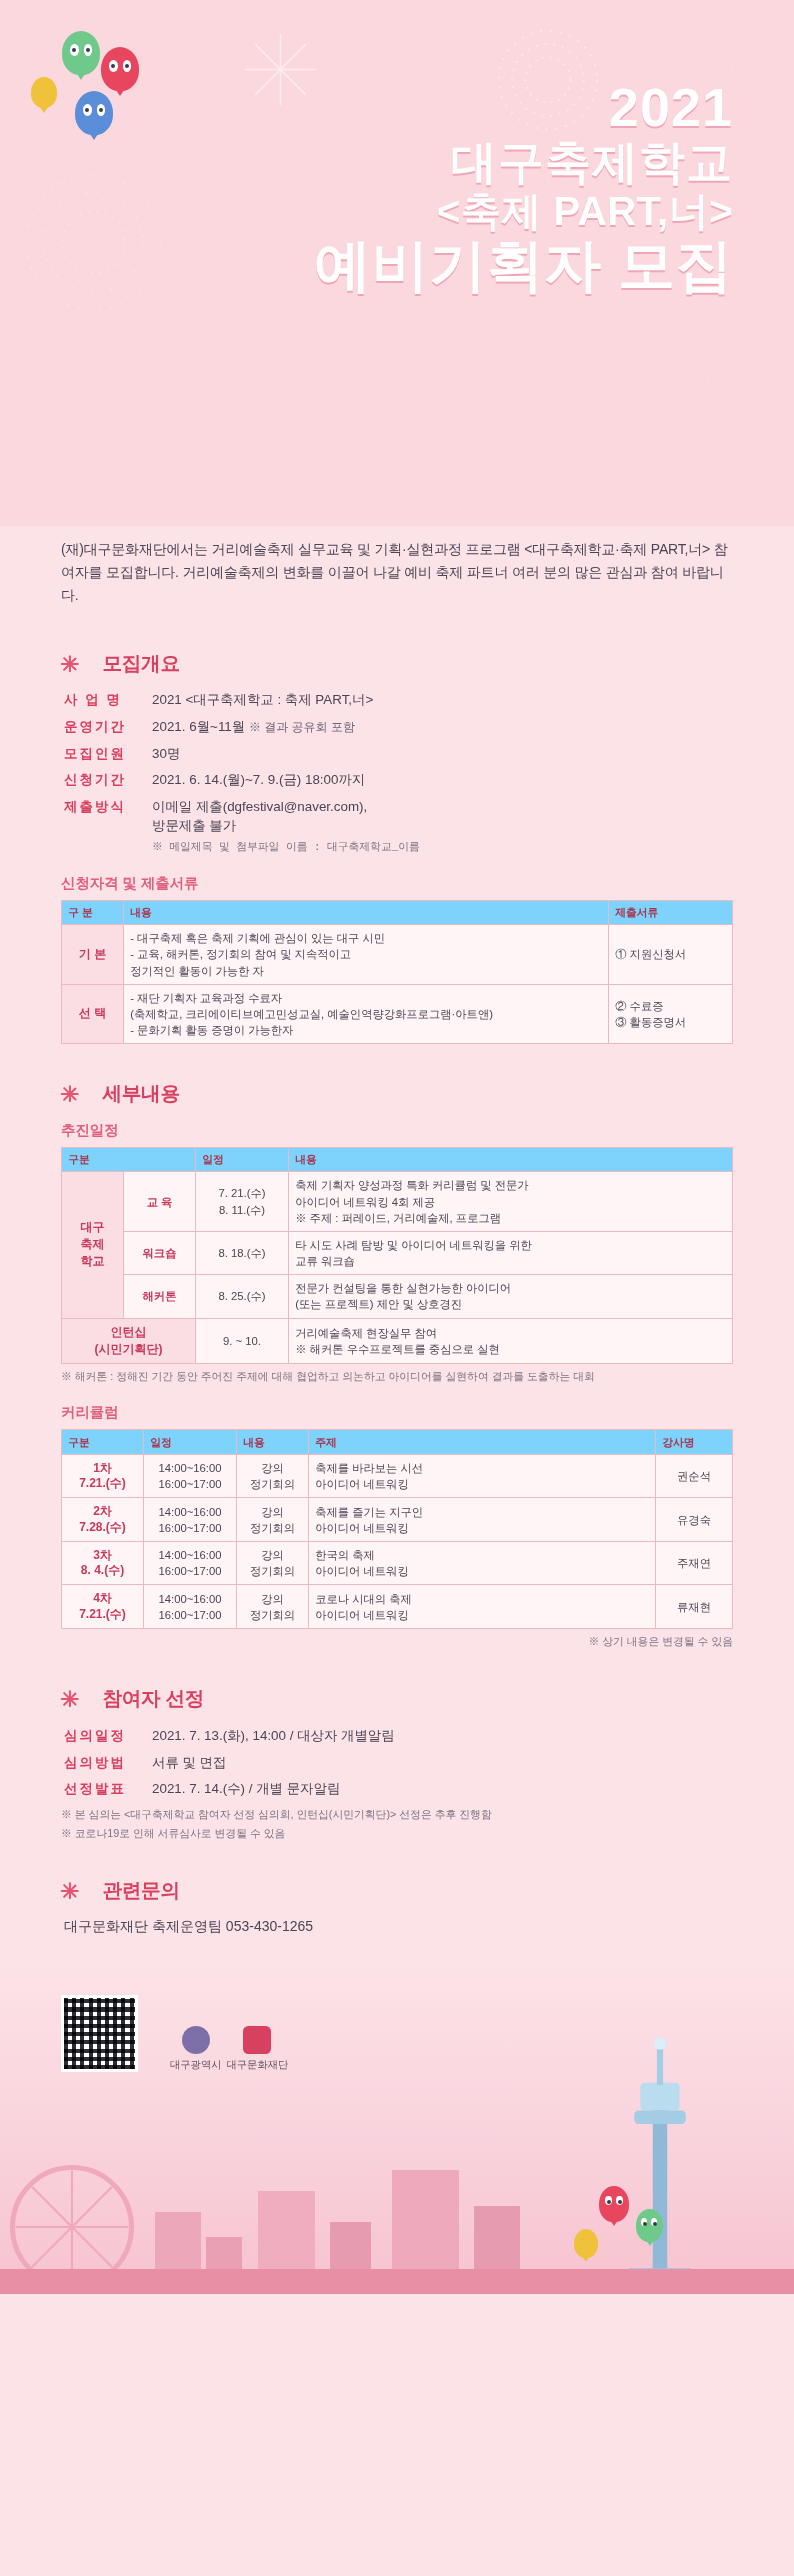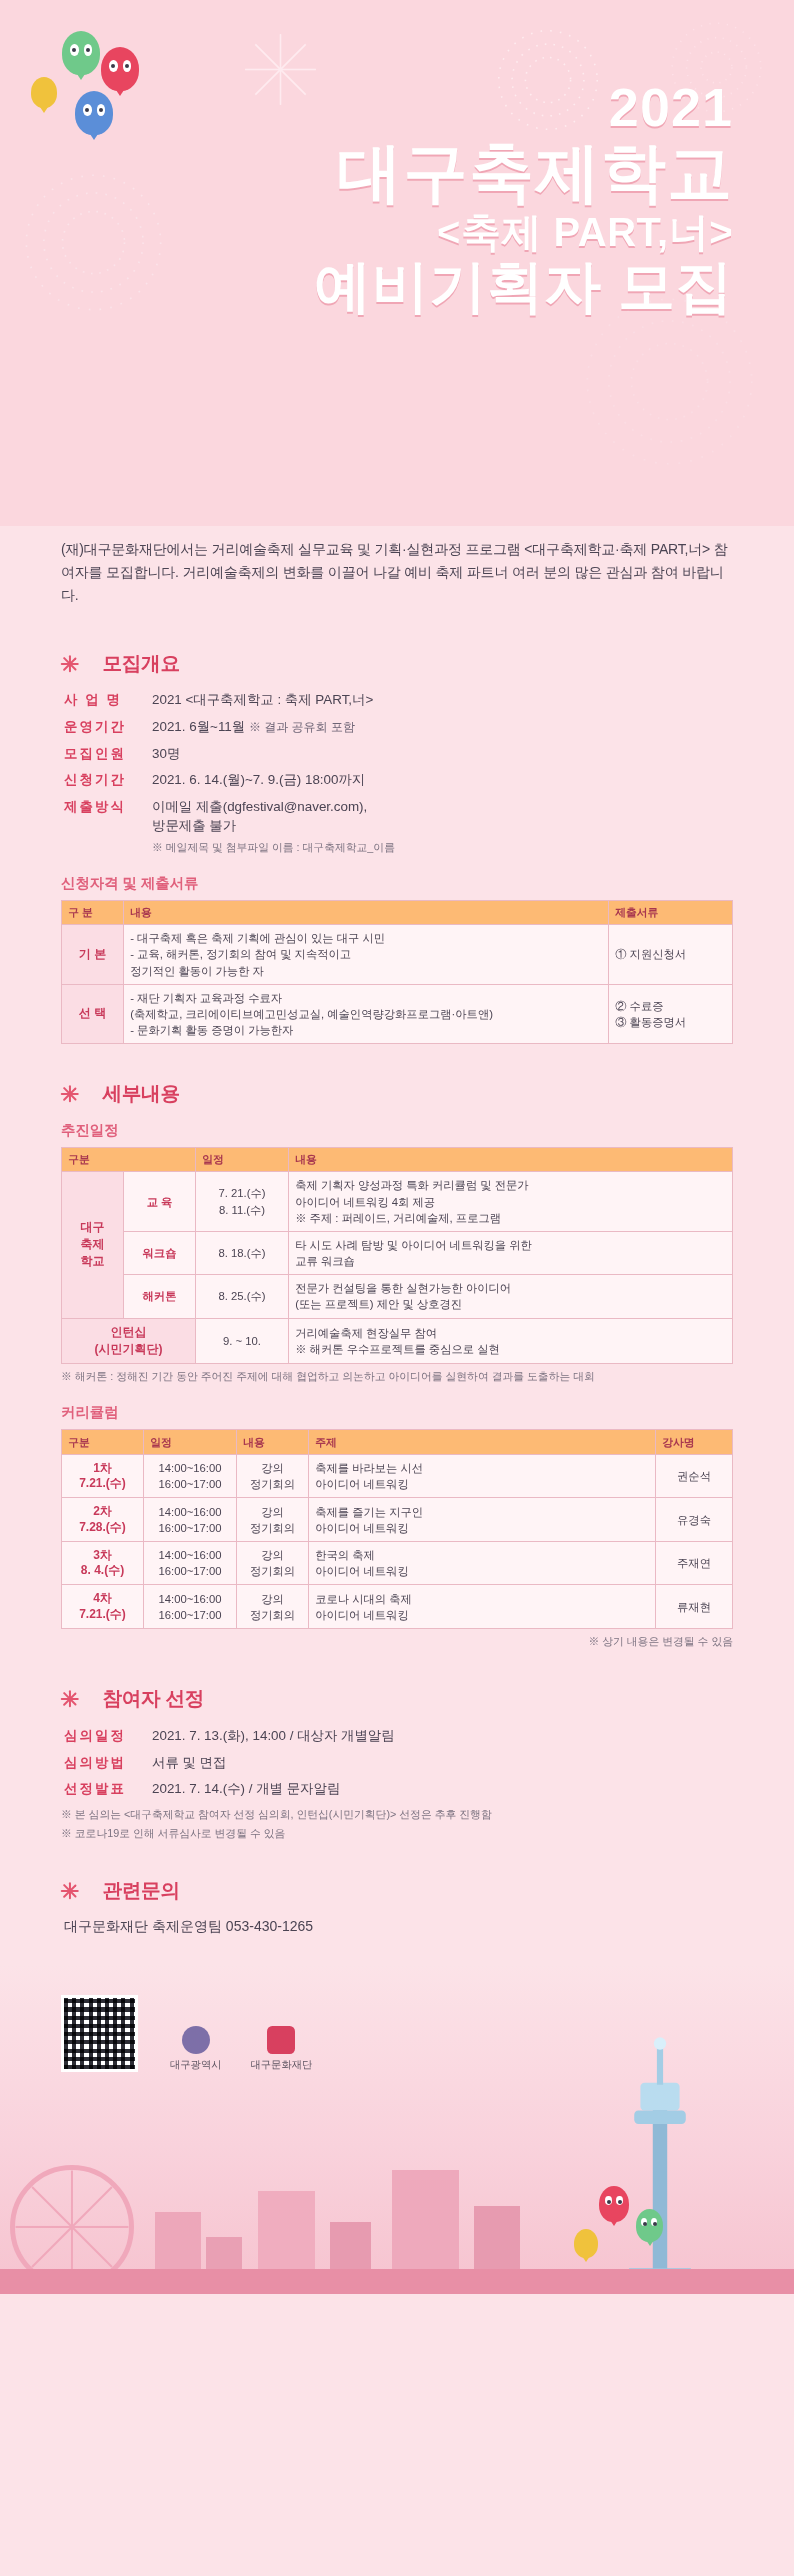--- a/index.html
+++ b/index.html
@@ -29,21 +29,21 @@
     position: absolute;
     right: 61px;
     top: 77px;
     text-align: right;
     color: #ffffff;
     font-weight: bold;
     line-height: 1.12;
     text-shadow: 0 1.5px 0 rgba(226,106,130,.45);
   }
   .hdr-title .l1 { font-size: 54px; letter-spacing: 1px; }
-  .hdr-title .l2 { font-size: 65px; letter-spacing: 1px; }
+  .hdr-title .l2 { font-size: 46px; letter-spacing: 1px; }
   .hdr-title .l3 { font-size: 40px; letter-spacing: 0.5px; }
   .hdr-title .l4 { font-size: 57px; letter-spacing: 0.5px; }
   .fw-burst { position:absolute; pointer-events:none; }
 
   
   .balloon {
     position: absolute;
     width: 38px; height: 44px;
     border-radius: 50% 50% 46% 46%;
   }
@@ -128,20 +128,21 @@
     font-weight: bold;
     letter-spacing: 2.1px;
   }
   .kv-val { color: #4b4453; }
   .kv-val .thin { color: #6d6475; font-size: 12px; }
   .note {
     font-size: 10.8px;
     color: #7b7280;
     margin-top: 3.1px;
     line-height: 1.5;
+    font-family: Liberation Mono, monospace;
   }
   .note-block {
     margin-top: 4px;
     font-size: 10.8px;
     color: #7b7280;
     line-height: 1.55;
   }
 
   
   table {
@@ -150,21 +151,21 @@
     font-size: 11.3px;
   }
   th, td {
     border: 0.5px solid #eab9c4;
     padding: 5.2px 6.2px;
     vertical-align: middle;
     line-height: 1.42;
     color: #4b4453;
   }
   thead th {
-    background: #fdba74;
+    background: #7dd3fc;
     color: #a8374f;
     font-weight: bold;
     font-size: 10.8px;
     text-align: left;
     padding: 4.1px 6.2px;
   }
   td.group {
     background: #fbdde4;
     color: #c8395a;
     font-weight: bold;
@@ -204,21 +205,21 @@
     background:
       repeating-linear-gradient(90deg,#2d2d35 0 4.1px,#ffffff 4.1px 8.2px),
       repeating-linear-gradient(0deg,#2d2d35 0 4.1px,#ffffff 4.1px 8.2px);
     background-blend-mode: multiply;
     border: 3.1px solid #fff;
   }
   .logos {
     position: absolute;
     left: 170px; top: 62px;
     display: flex;
-    gap: 29px;
+    gap: 5px;
     align-items: flex-start;
     font-size: 10.3px;
     color: #5c5360;
   }
   .logo-item { text-align: center; }
   .logo-mark {
     width: 28px; height: 28px;
     margin: 0 auto 4.1px auto;
     border-radius: 50%;
     background: #7d6fa8;

